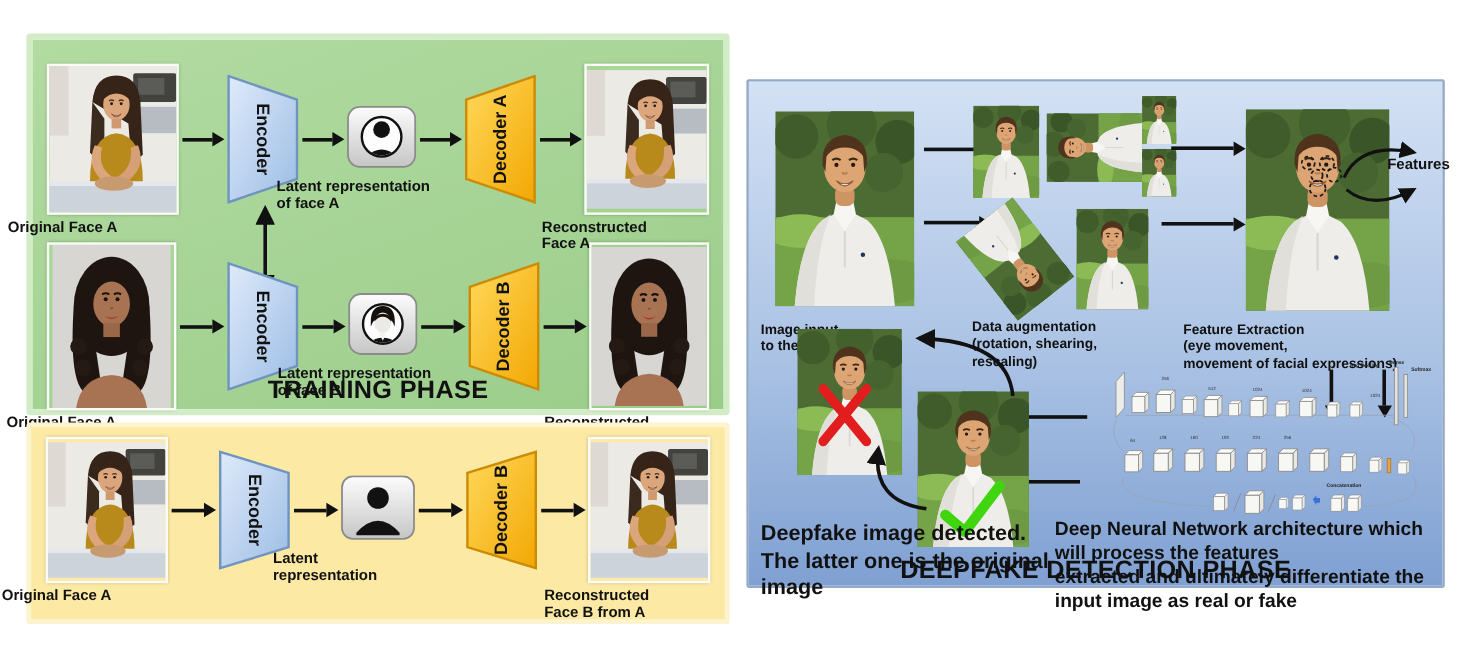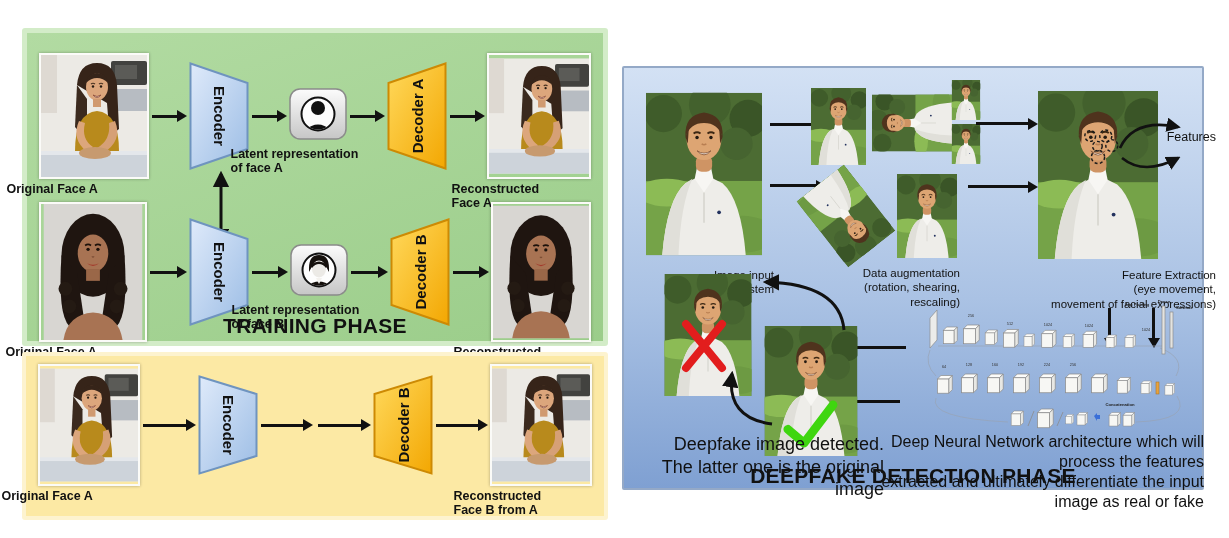--- a/index.html
+++ b/index.html
@@ -20,21 +20,21 @@
   .harrow:after{content:"";position:absolute;left:100%;top:50%;transform:translateY(-50%);
     width:0;height:0;border-top:6px solid transparent;border-bottom:6px solid transparent;border-left:10px solid #111;}
   .pcol,.latent{position:relative;flex:0 0 auto;}
   .photo{display:block;border:2px solid #fbfbf8;box-shadow:0 0 3px rgba(0,0,0,.3);}
   .photo-raw{display:block;}
   .pcap{position:absolute;top:100%;left:50%;transform:translateX(-50%);margin-top:3px;
         font-weight:bold;font-size:12.5px;line-height:1.15;text-align:left;white-space:pre-line;width:175px;}
   .title{position:absolute;left:0;right:0;text-align:center;font-weight:bold;font-size:21px;letter-spacing:.3px;}
 
   .abs{position:absolute;}
-  .lbl{position:absolute;font-weight:normal;font-size:11.5px;line-height:1.25;text-align:right;white-space:pre-line;}
+  .lbl{position:absolute;font-weight:bold;font-size:11.5px;line-height:1.25;text-align:left;white-space:pre-line;}
   .arr-r,.arr-l{position:absolute;height:3px;background:#111;}
   .arr-r:after{content:"";position:absolute;left:100%;top:50%;transform:translateY(-50%);
     border-top:6px solid transparent;border-bottom:6px solid transparent;border-left:10px solid #111;}
   .arr-l:before{content:"";position:absolute;right:100%;top:50%;transform:translateY(-50%);
     border-top:6px solid transparent;border-bottom:6px solid transparent;border-right:10px solid #111;}
   .arr-d{position:absolute;width:3px;background:#111;}
   .arr-d:after{content:"";position:absolute;top:100%;left:50%;transform:translateX(-50%);
     border-left:6px solid transparent;border-right:6px solid transparent;border-top:10px solid #111;}
   .rotwrap{position:absolute;}
   .rotwrap>svg{position:absolute;left:50%;top:50%;}
@@ -248,20 +248,29 @@
             <use href="#ph-kitchen"></use>
           </svg>
         <div class="pcap">Original Face A</div>
       </div>
       <div class="harrow"></div>
       <svg width="60" height="100" viewBox="0 0 60 100">
         <polygon points="1.5,1.5 58.5,19 58.5,81 1.5,98.5" fill="url(#gEnc)" stroke="#6f94bf" stroke-width="2"></polygon>
         <text x="30" y="50" transform="rotate(90 30 50)" text-anchor="middle" dominant-baseline="central" font-size="15" font-weight="bold" fill="#111">Encoder</text>
       </svg>
       <div class="harrow"></div>
+      <div class="latent">
+        <svg width="62" height="54" viewBox="0 0 62 54">
+          <rect x="1" y="1" width="60" height="52" rx="9" fill="url(#gLat)" stroke="#8b8b8b" stroke-width="1.5"></rect>
+          <circle cx="31" cy="19" r="9" fill="#111"></circle>
+          <path d="M13 48 Q31 28 49 48 L49 50 L13 50 Z" fill="#111"></path>
+        </svg>
+        <div class="pcap">Latent
+representation</div>
+      </div>
       <div class="harrow"></div>
       <svg width="60" height="100" viewBox="0 0 60 100">
         <polygon points="1.5,19 58.5,1.5 58.5,98.5 1.5,81" fill="url(#gDec)" stroke="#cd8a04" stroke-width="2"></polygon>
         <text x="30" y="50" transform="rotate(-90 30 50)" text-anchor="middle" dominant-baseline="central" font-size="15" font-weight="bold" fill="#111">Decoder B</text>
       </svg>
       <div class="harrow"></div>
       <div class="pcol">
         <svg class="photo" width="98" height="118">
             <use href="#ph-kitchen"></use>
           </svg>

